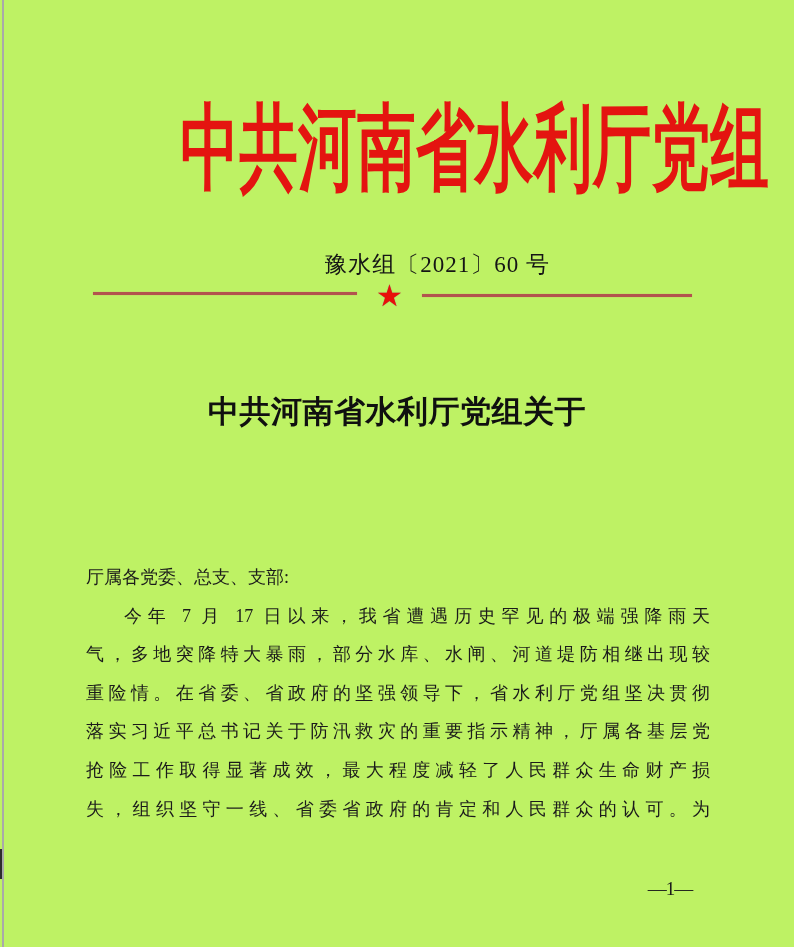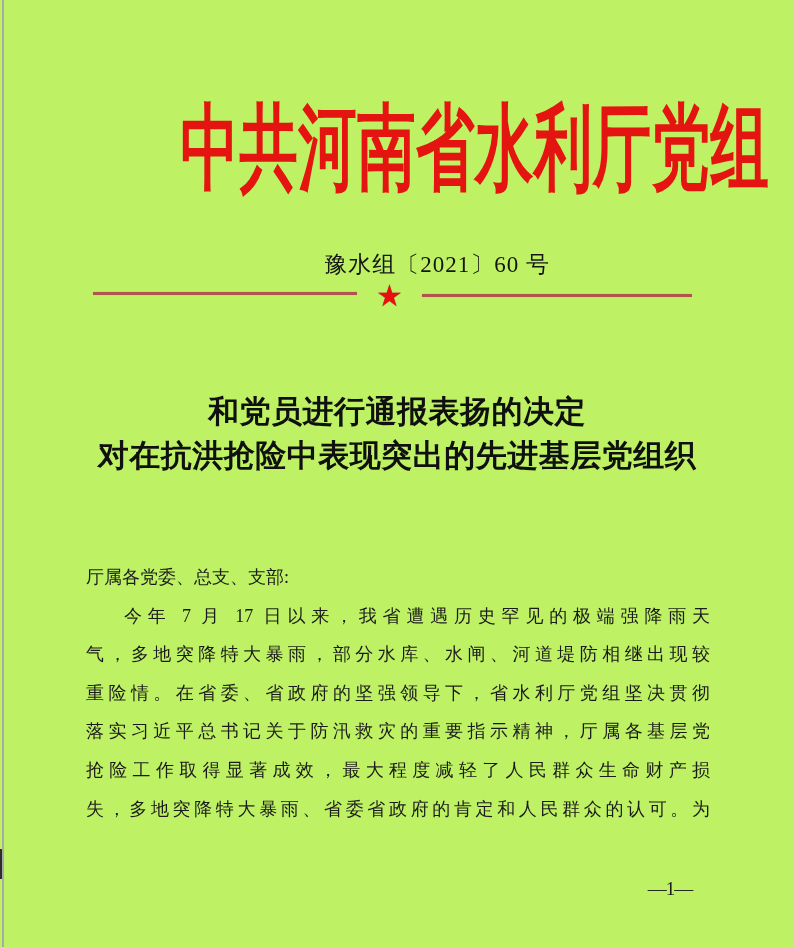--- a/index.html
+++ b/index.html
@@ -92,29 +92,28 @@
 
   <div class="doc-number">豫水组〔2021〕60 号</div>
 
   <div class="divider">
     <div class="divider-line left"></div>
     <span class="star">★</span>
     <div class="divider-line right"></div>
   </div>
 
   <div class="doc-title">
-    <div>和党员进行通报表扬的决定</div>
-    <div>对在抗洪抢险中表现突出的先进基层党组织</div>
+    <div>中共河南省水利厅党组关于</div>
   </div>
 
   <div class="body-block">
     <div class="salutation">厅属各党委、总支、支部:</div>
     <div class="bline indent">今年 7 月 17 日以来，我省遭遇历史罕见的极端强降雨天</div>
     <div class="bline">气，多地突降特大暴雨，部分水库、水闸、河道堤防相继出现较</div>
     <div class="bline">重险情。在省委、省政府的坚强领导下，省水利厅党组坚决贯彻</div>
     <div class="bline">落实习近平总书记关于防汛救灾的重要指示精神，厅属各基层党</div>
     <div class="bline">抢险工作取得显著成效，最大程度减轻了人民群众生命财产损</div>
-    <div class="bline">失，多地突降特大暴雨、省委省政府的肯定和人民群众的认可。为</div>
+    <div class="bline">失，组织坚守一线、省委省政府的肯定和人民群众的认可。为</div>
   </div>
 
   <div class="page-number">—1—</div>
 
 </div>
 
 </body></html>

